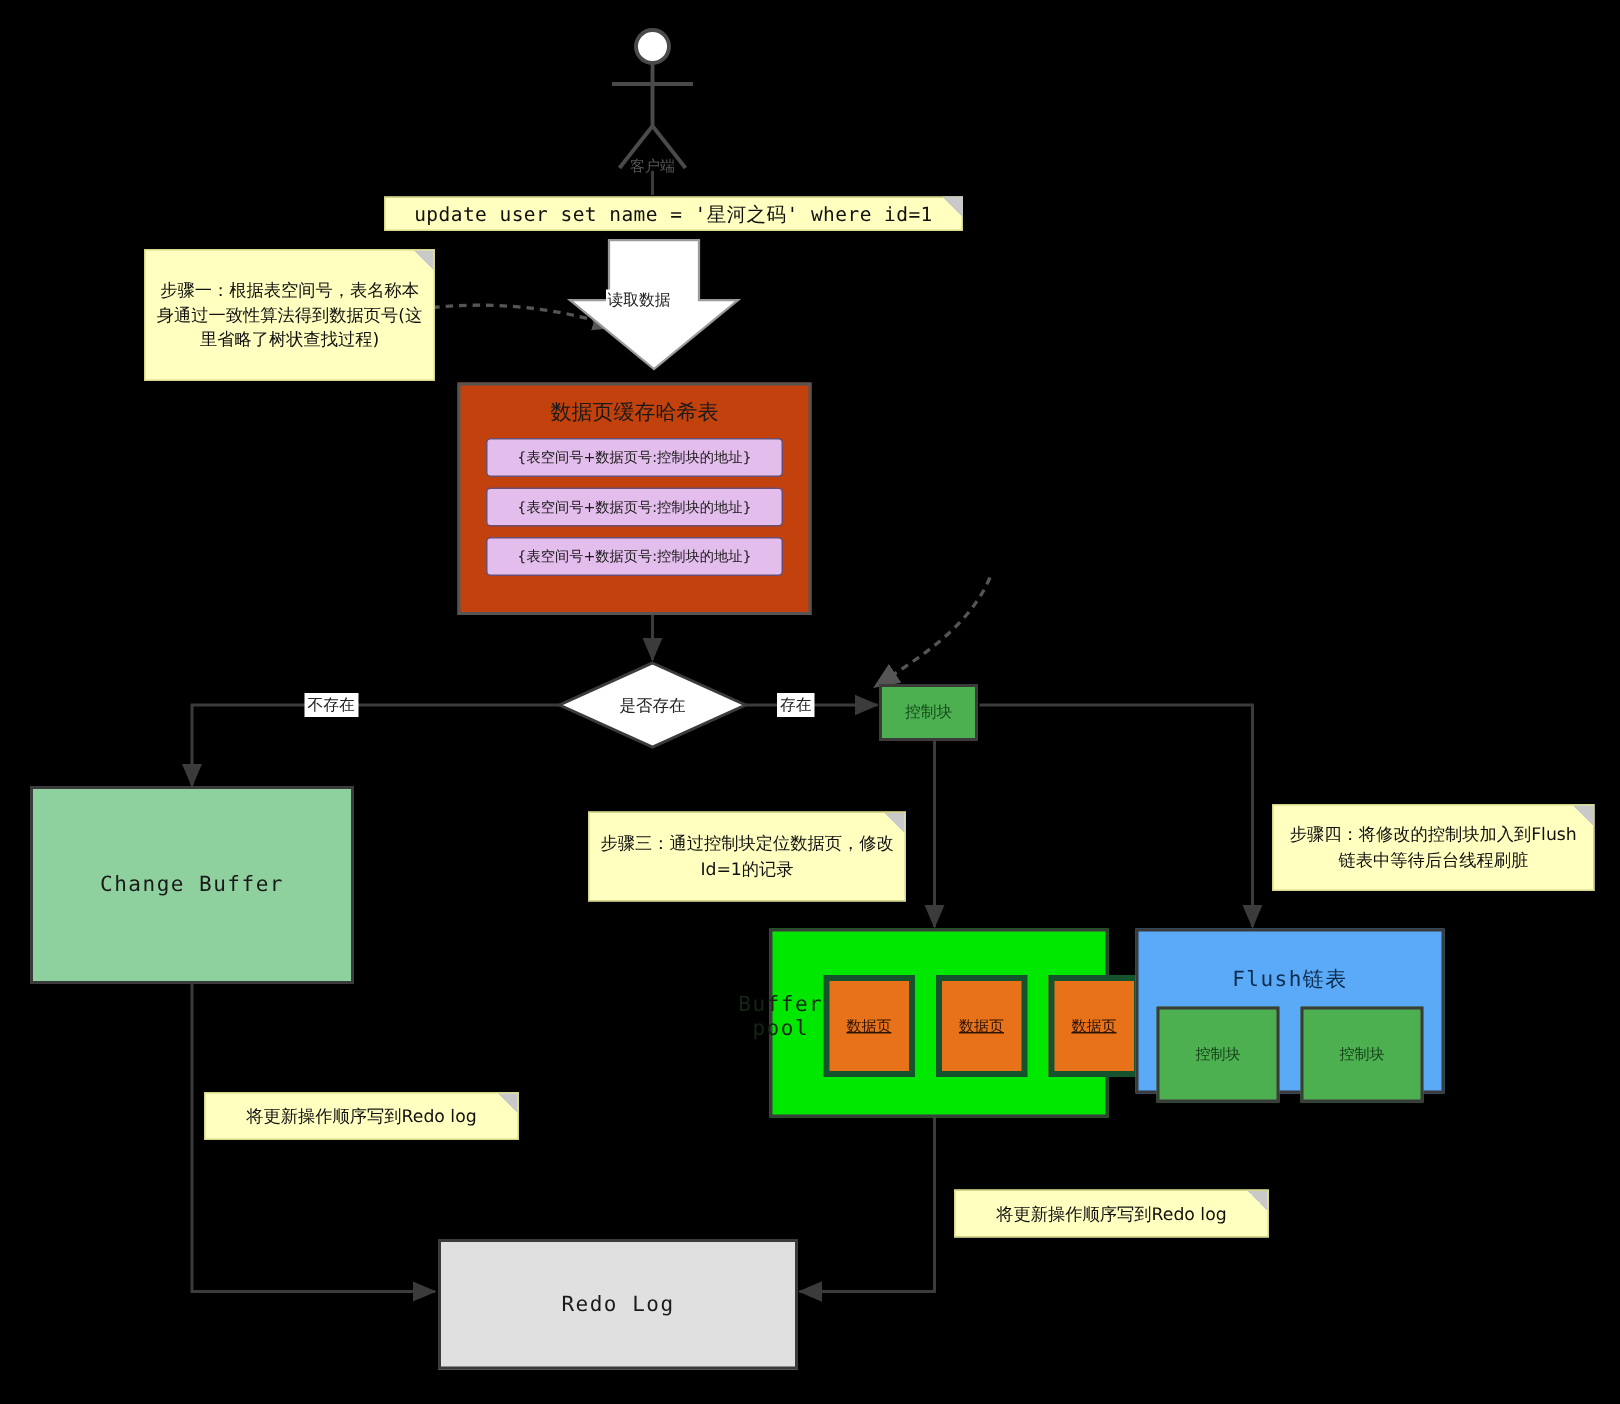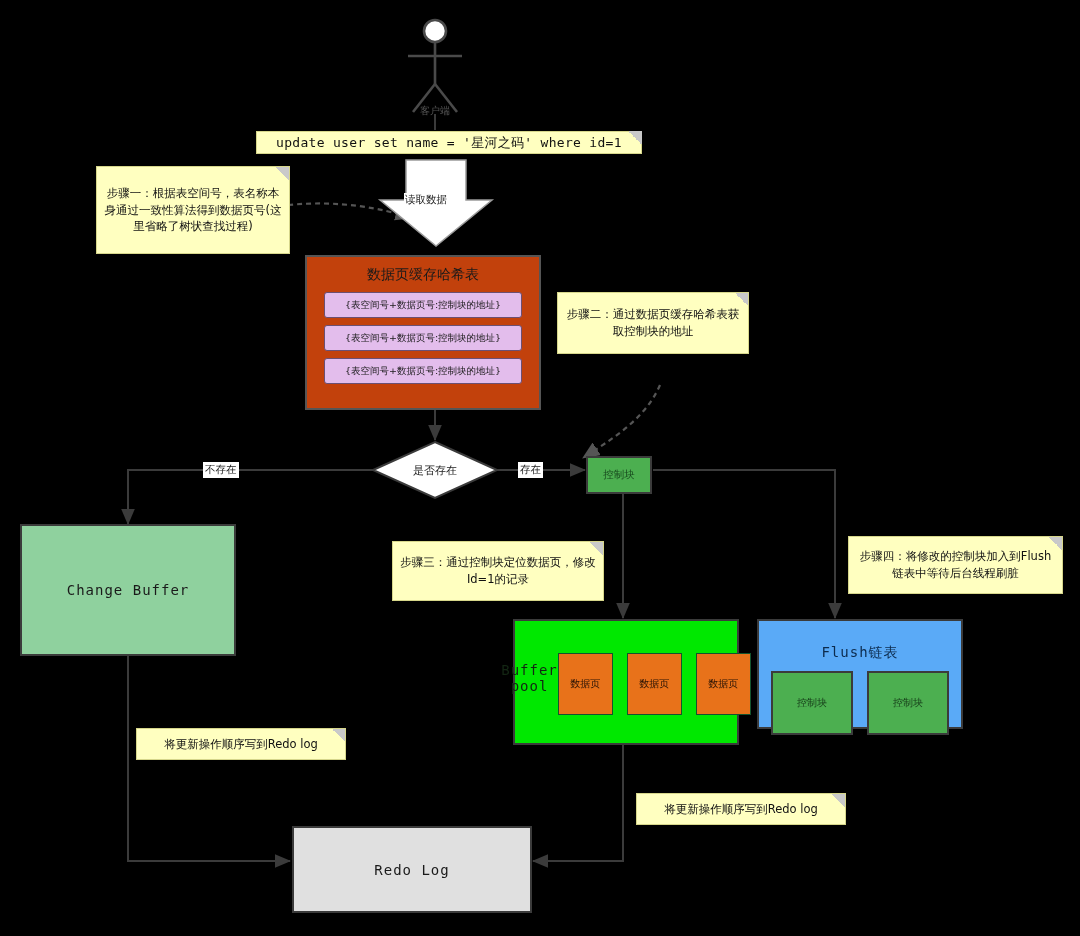--- a/index.html
+++ b/index.html
@@ -46,22 +46,22 @@
   }
   .change-buffer{background:#8fd19e;font-size:14px;
     font-family:"DejaVu Sans Mono","Liberation Mono",monospace;letter-spacing:1px;}
   .redo-log{background:#e0e0e0;font-size:14px;
     font-family:"DejaVu Sans Mono","Liberation Mono",monospace;letter-spacing:1px;}
   .ctrl-block{background:#4caf50;font-size:10.5px;color:#184a1e;}
   .bufferpool{background:#00e800;display:flex;flex-direction:row;padding-top:3px;}
   .bp-title{font-size:14px;color:#132613;
     font-family:"DejaVu Sans Mono","Liberation Mono",monospace;letter-spacing:1px;margin-bottom:11px;}
   .bp-row{display:flex;gap:14px;}
-  .bp-page{width:53px;height:60px;background:#e8721a;border:1px solid #14532d;
-    display:flex;align-items:center;justify-content:center;font-size:10px;color:#2a1405;}
+  .bp-page{width:53px;height:60px;background:#e8721a;border:4px solid #14532d;
+    display:flex;align-items:center;justify-content:center;font-size:10px;color:#2a1405;text-decoration:underline;}
   .flushlist{background:#5aaaf7;display:flex;flex-direction:column;align-items:center;padding-top:9px;}
   .fl-title{font-size:14px;color:#0c2b4d;
     font-family:"DejaVu Sans Mono","Liberation Mono",monospace;letter-spacing:1px;margin-bottom:9px;margin-top:22px;}
   .fl-row{display:flex;gap:14px;}
   .fl-item{width:78px;height:60px;background:#4caf50;border:2px solid #3b3b3b;
     display:flex;align-items:center;justify-content:center;font-size:10px;color:#163d19;}
 
   .diamond-label{font-size:11px;color:#222;}
   .edge-label{background:#fff;color:#222;font-size:10.5px;padding:1px 2px;
     display:flex;align-items:center;justify-content:center;}
@@ -139,24 +139,20 @@
     <span>步骤一：根据表空间号，表名称本身通过一致性算法得到数据页号(这里省略了树状查找过程)</span>
   </div>
 
   <div class="hashbox" style="left:305px;top:255px;width:236px;height:155px;">
     <div class="hash-title">数据页缓存哈希表</div>
     <div class="hash-item">{表空间号+数据页号:控制块的地址}</div>
     <div class="hash-item">{表空间号+数据页号:控制块的地址}</div>
     <div class="hash-item">{表空间号+数据页号:控制块的地址}</div>
   </div>
 
-  <div class="note" style="left:557px;top:292px;width:192px;height:62px;">
-    <span class="fold"></span>
-    <span>步骤二：通过数据页缓存哈希表获取控制块的地址</span>
-  </div>
 
   <div class="diamond-label" style="left:404px;top:463px;width:62px;text-align:center;">是否存在</div>
   <div class="edge-label" style="left:203px;top:462px;">不存在</div>
   <div class="edge-label" style="left:518px;top:462px;">存在</div>
 
   <div class="box ctrl-block" style="left:586px;top:456px;width:66px;height:38px;">控制块</div>
 
   <div class="box change-buffer" style="left:20px;top:524px;width:216px;height:132px;">Change Buffer</div>
 
   <div class="note" style="left:392px;top:541px;width:212px;height:60px;">

